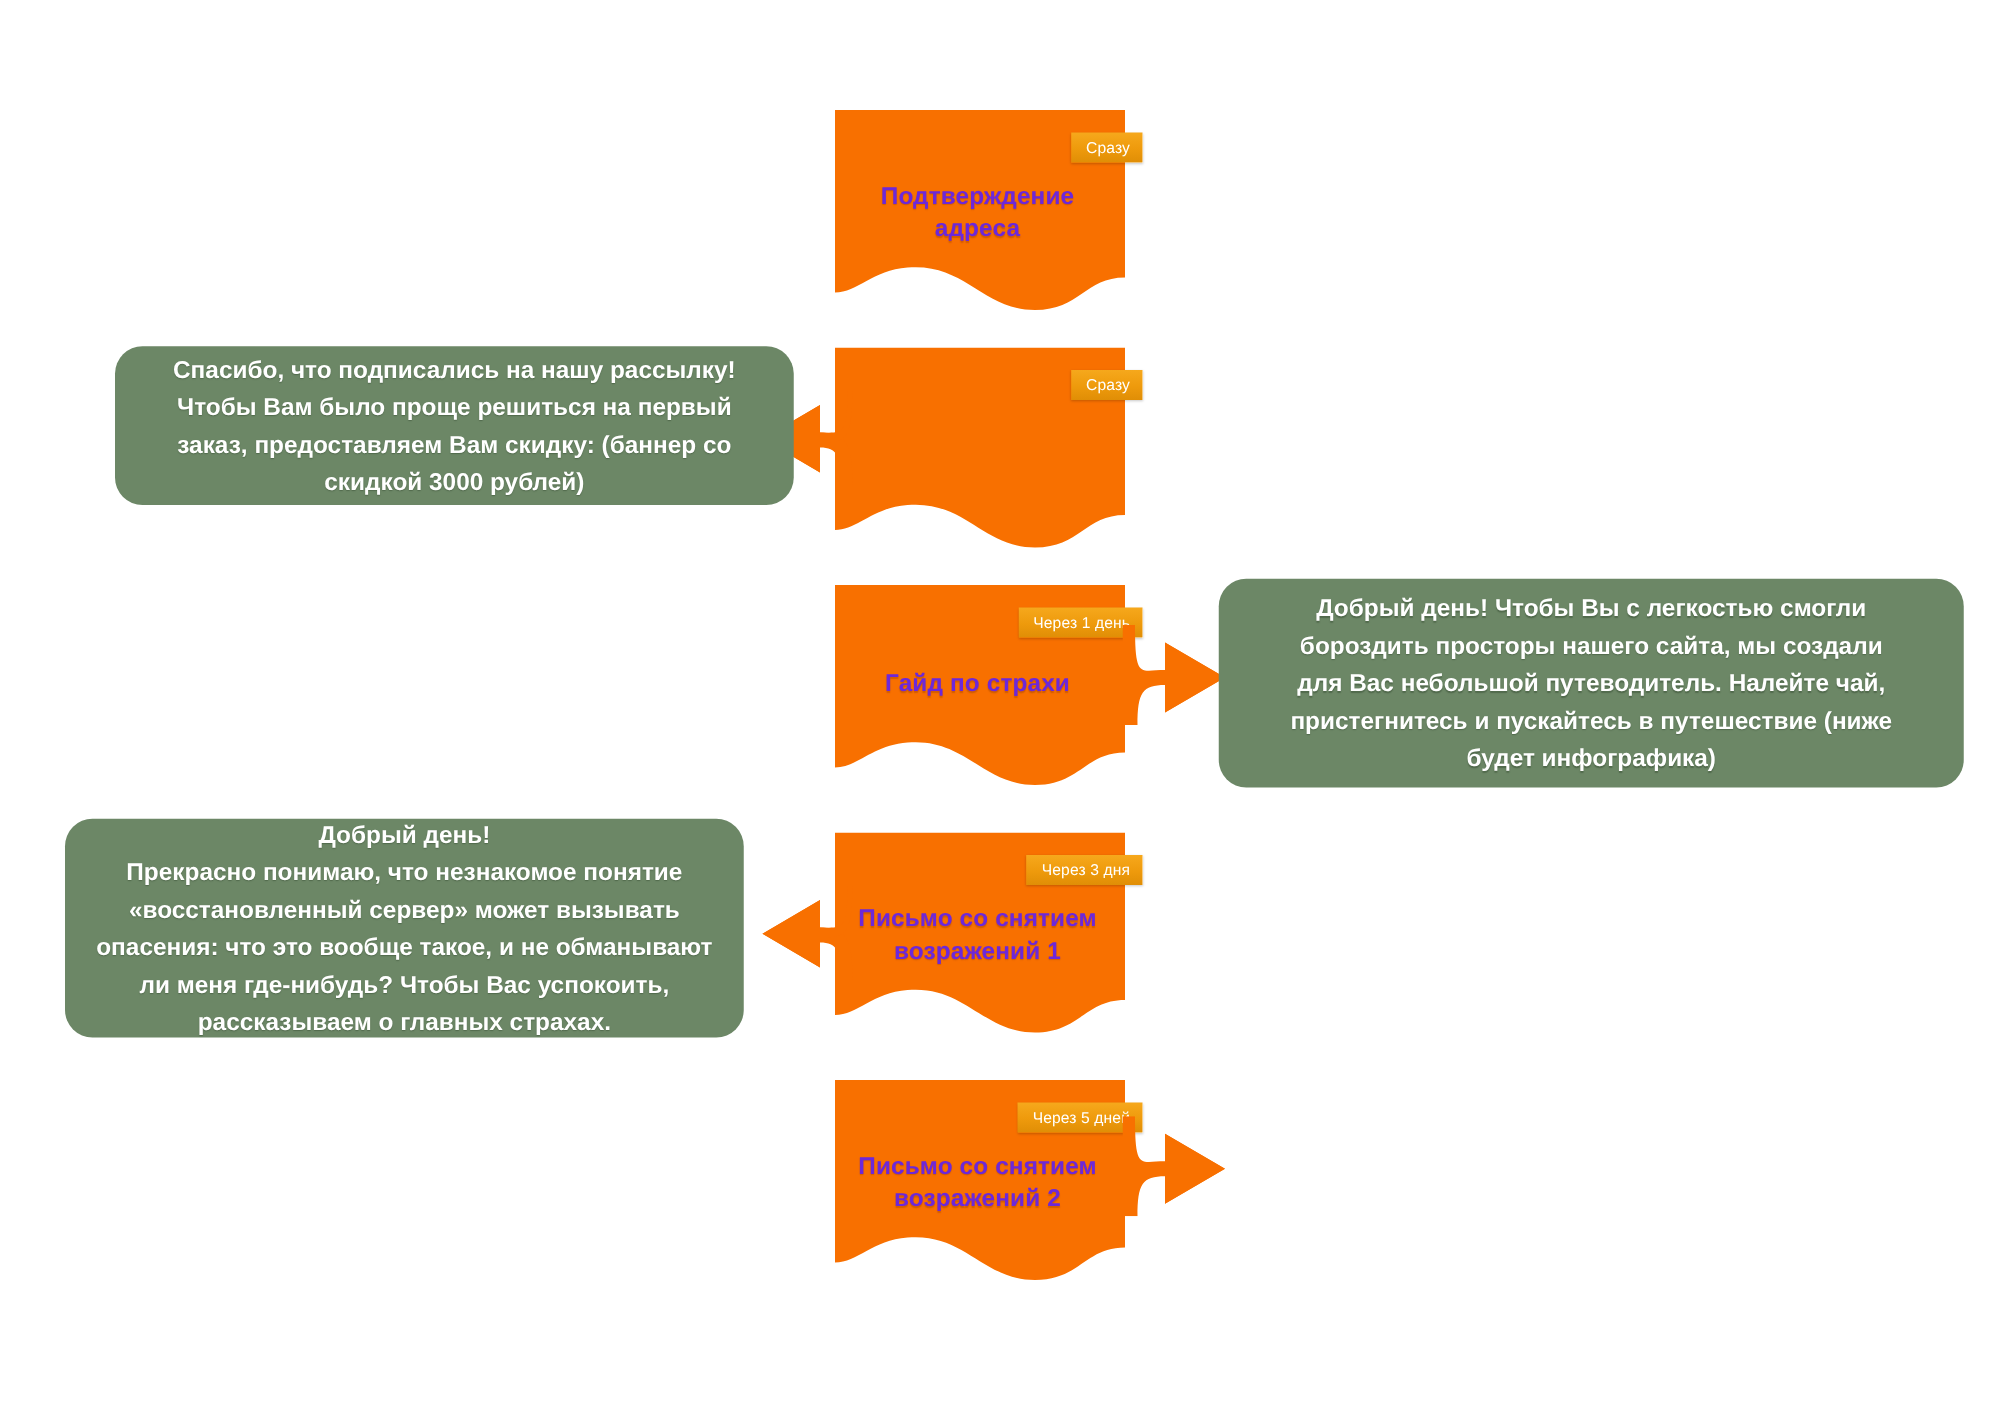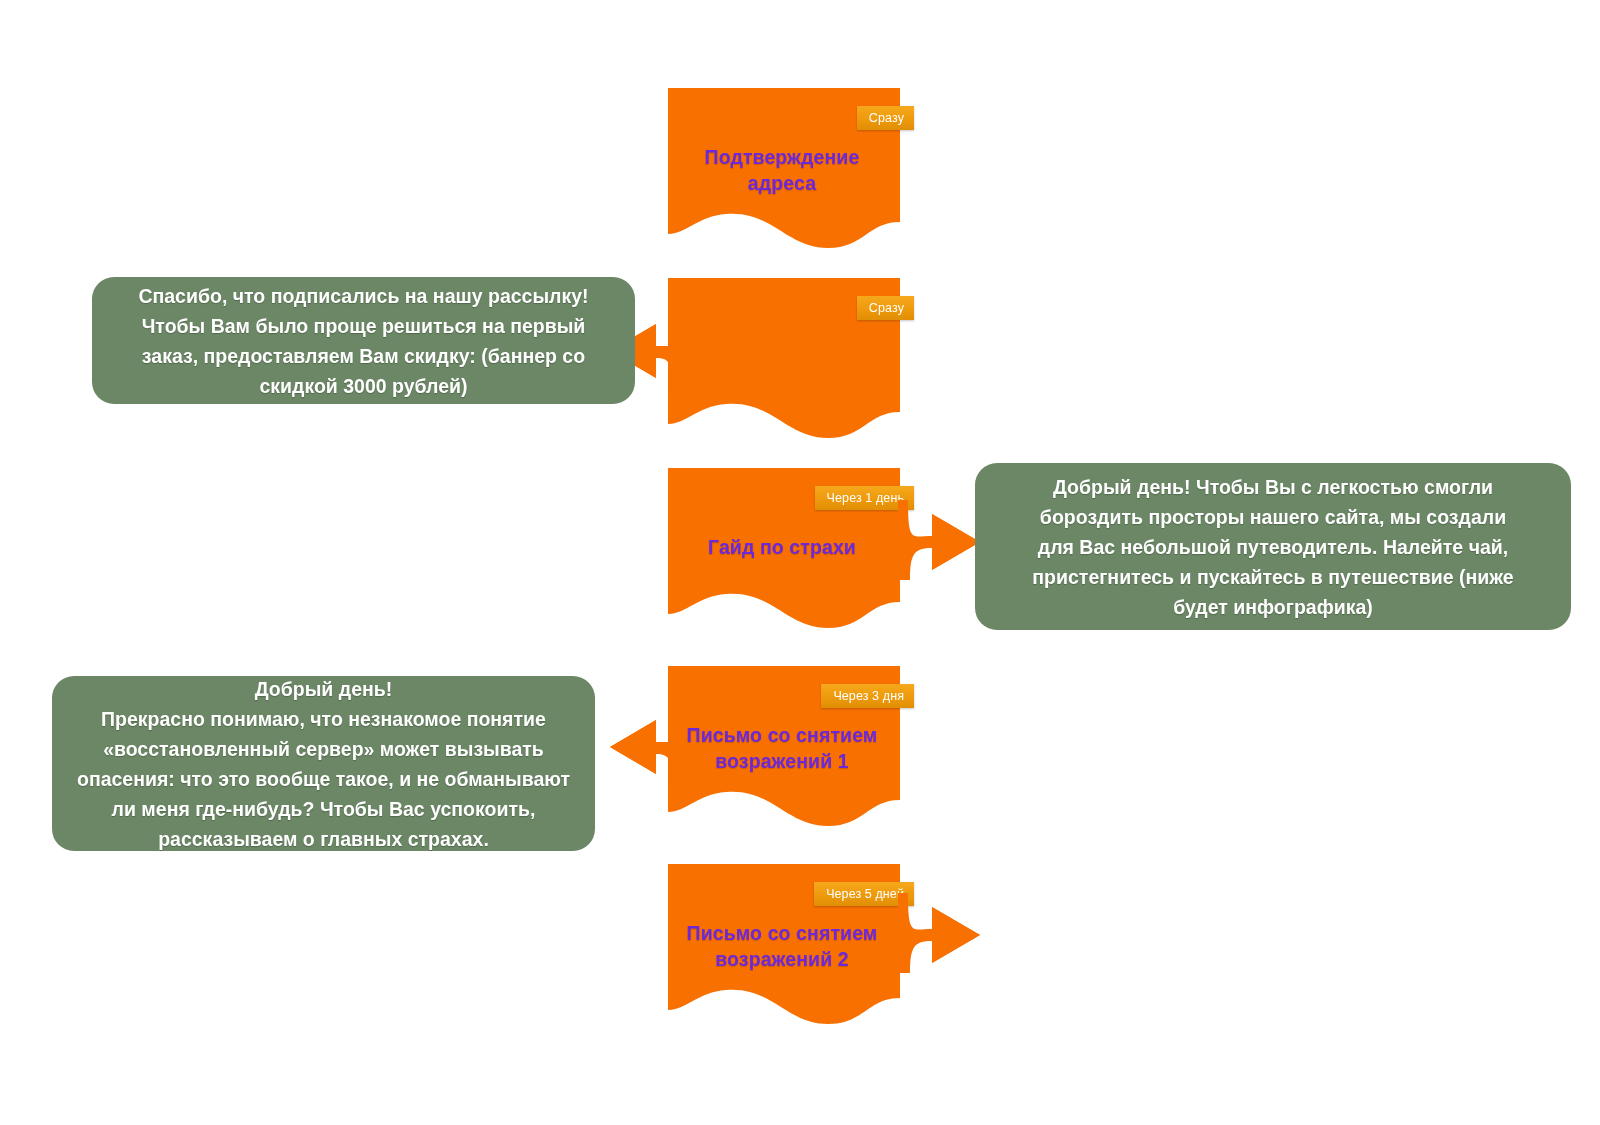--- a/index.html
+++ b/index.html
@@ -177,21 +177,21 @@
   </div>
 
   <div class="arrow" style="left:608px; top:706px;">
     <svg width="74" height="78" viewBox="0 0 74 78">
       <path d="M74 0 L74 78 C74 46 70 36 48 36 L48 14 L2 41 L48 68 L48 48 C62 48 64 54 64 78 L74 78 Z" fill="#F87000"></path>
       <path d="M48 14 L48 68 L2 41 Z" fill="#F87000"></path>
       <path d="M74 2 C74 46 66 44 46 44 L46 36 C66 36 70 40 70 2 Z" fill="#F87000"></path>
     </svg>
   </div>
 
-  <div class="bubble" style="left:52px; top:655px; width:543px; height:175px;margin-top:21px;">
+  <div class="bubble" style="left:52px; top:655px; width:543px; height:175px;">
     <div class="bubble-text">Добрый день!
 Прекрасно понимаю, что незнакомое понятие
 «восстановленный сервер» может вызывать
 опасения: что это вообще такое, и не обманывают
 ли меня где-нибудь? Чтобы Вас успокоить,
 рассказываем о главных страхах.</div>
   </div>
 
   <div class="flag-node" style="left:668px; top:864px;">
     <svg class="flag-svg" viewBox="0 0 232 172" preserveAspectRatio="none">

